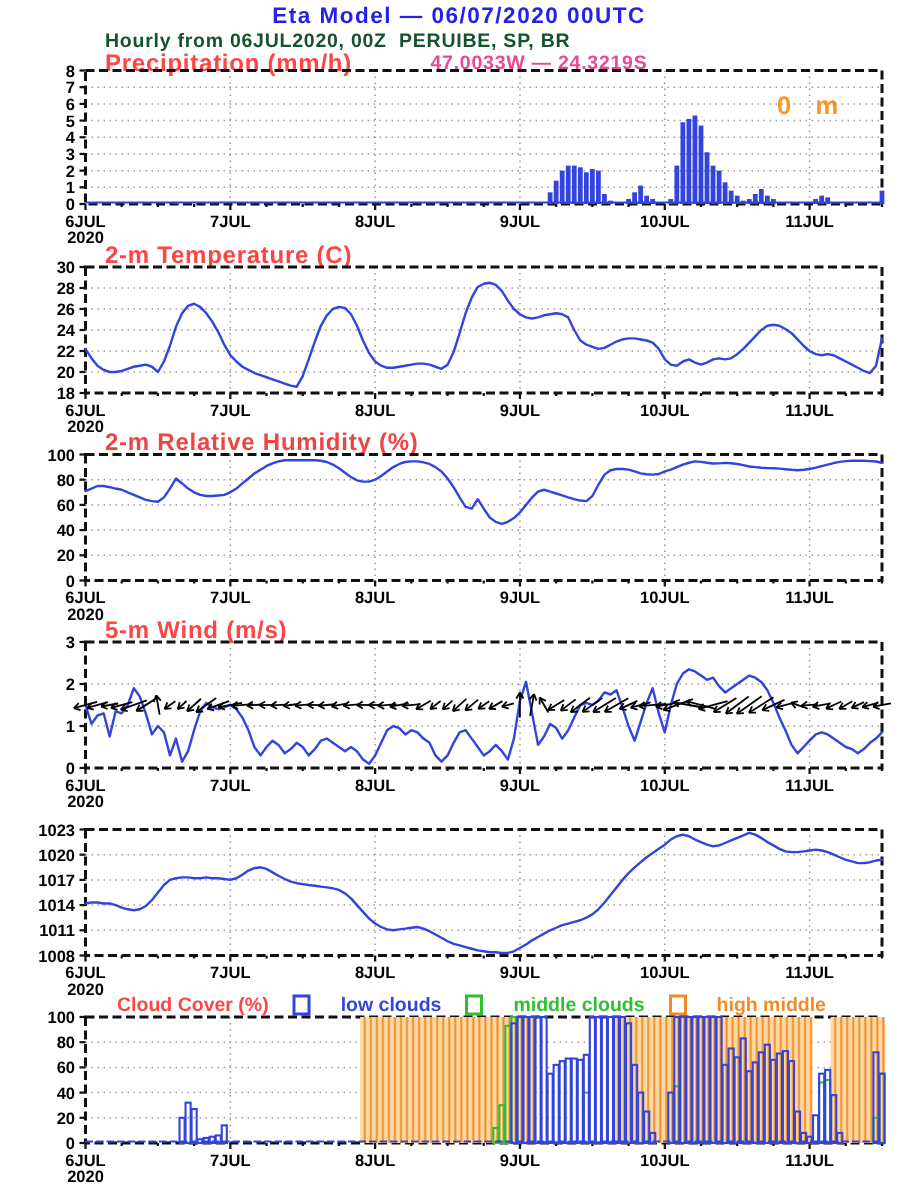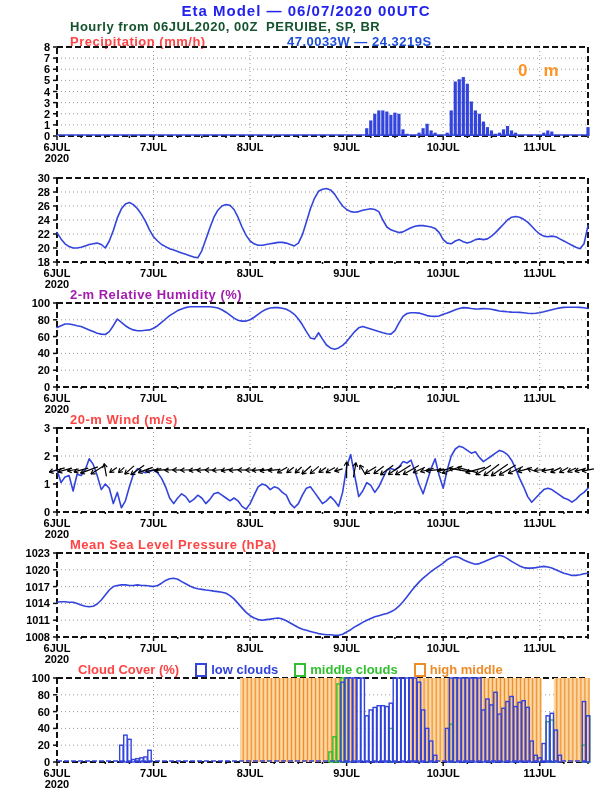--- a/index.html
+++ b/index.html
@@ -3,40 +3,40 @@
 <meta charset="utf-8">
 <style>
   html,body{margin:0;padding:0;background:#fff;}
   #page{position:relative;width:612px;height:792px;background:#fff;
         font-family:"Liberation Sans","DejaVu Sans",sans-serif;overflow:hidden;}
   .hdr{position:absolute;font-weight:bold;white-space:pre;}
   #main-title{top:2px;left:0;width:612px;text-align:center;font-size:15px;letter-spacing:1px;}
   #subtitle{top:19px;left:70px;font-size:13px;letter-spacing:.5px;}
   #coords{top:34px;left:287px;font-size:13px;letter-spacing:.5px;}
   #elevation{top:34px;left:518px;font-size:17px;letter-spacing:.5px;margin-top:27px;}
-  .ptitle{position:absolute;left:70px;font-size:13px;font-weight:bold;letter-spacing:.5px;white-space:pre;}
+  .ptitle{position:absolute;left:70px;font-size:16px;font-weight:bold;letter-spacing:.5px;white-space:pre;}
   #legend-row{position:absolute;top:662px;left:78px;display:flex;align-items:center;gap:16px;
               font-size:13px;font-weight:bold;white-space:pre;}
-  .lgitem{display:flex;align-items:center;gap:4px;}
+  .lgitem{display:flex;align-items:center;gap:20px;}
   .lgbox{display:inline-block;width:8px;height:10px;border:2px solid #000;background:#fff;}
   svg text{font-family:"Liberation Sans","DejaVu Sans",sans-serif;font-weight:bold;}
 </style>
 </head>
 <body>
 
 <div id="page">
   <div id="main-title" class="hdr" style="color: rgb(34, 34, 238);">Eta Model — 06/07/2020 00UTC</div>
   <div id="subtitle" class="hdr" style="color: #14532d;">Hourly from 06JUL2020, 00Z  PERUIBE, SP, BR</div>
-  <div id="coords" class="hdr" style="color: #1d4ed8; text-align: right;">47.0033W — 24.3219S</div>
+  <div id="coords" class="hdr" style="color: #ec4899; text-align: right;">47.0033W — 24.3219S</div>
   <div id="elevation" class="hdr" style="color: rgb(255, 148, 34);">0   m</div>
 
   <div class="ptitle" style="top: 34px; color: rgb(255, 68, 68);">Precipitation (mm/h)</div>
-  <div class="ptitle" style="top: 287px; color: #a21caf;">2-m Relative Humidity (%)</div>
-  <div class="ptitle" style="top: 412px; color: rgb(255, 68, 68);">20-m Wind (m/s)</div>
-  <div class="ptitle" style="top: 537px; color: rgb(255, 68, 68);">Mean Sea Level Pressure (hPa)</div>
+  <div class="ptitle" style="top: 162px; color: rgb(255, 68, 68);">2-m Temperature (C)</div>
+  <div class="ptitle" style="top: 287px; color: #ef4444;">2-m Relative Humidity (%)</div>
+  <div class="ptitle" style="top: 412px; color: rgb(255, 68, 68);">5-m Wind (m/s)</div>
 
   <div id="legend-row">
     <span class="lgttl" style="color: rgb(255, 68, 68);">Cloud Cover (%)</span>
     <span class="lgitem"><span class="lgbox" style="border-color: rgb(51, 68, 221);"></span><span class="lglab" style="color: rgb(51, 68, 221);">low clouds</span></span>
     <span class="lgitem"><span class="lgbox" style="border-color: rgb(47, 191, 47);"></span><span class="lglab" style="color: rgb(47, 191, 47);">middle clouds</span></span>
     <span class="lgitem"><span class="lgbox" style="border-color: rgb(240, 140, 40);"></span><span class="lglab" style="color: rgb(240, 140, 40);">high middle</span></span>
   </div>
 
   <svg id="charts" width="612" height="792" style="position:absolute;top:0;left:0">
       <defs>

